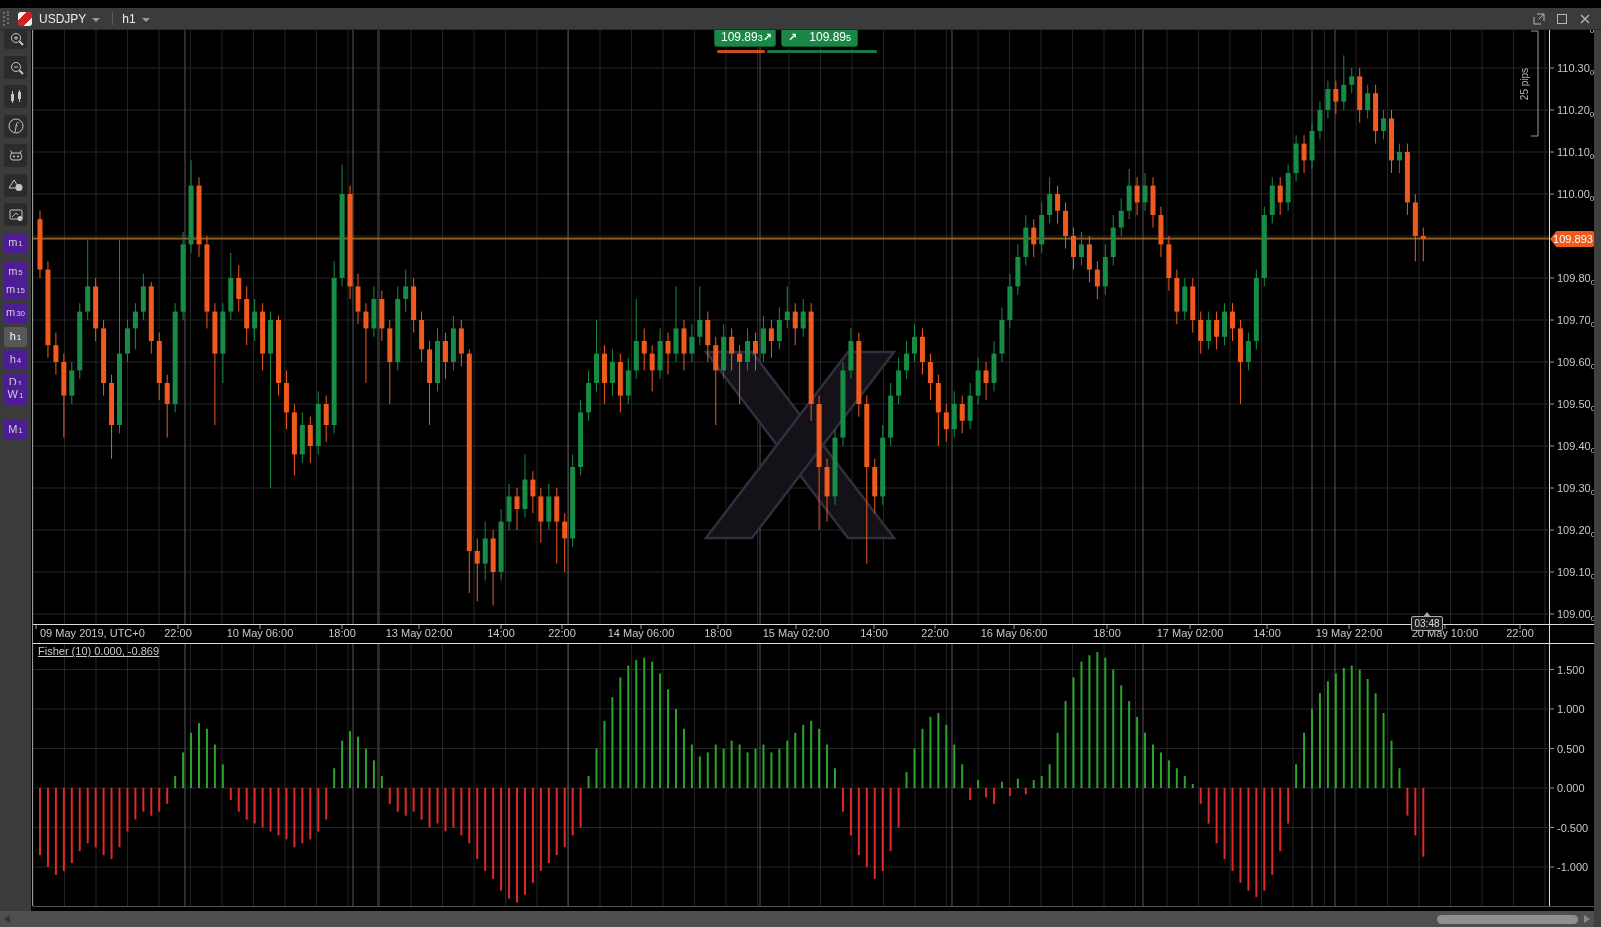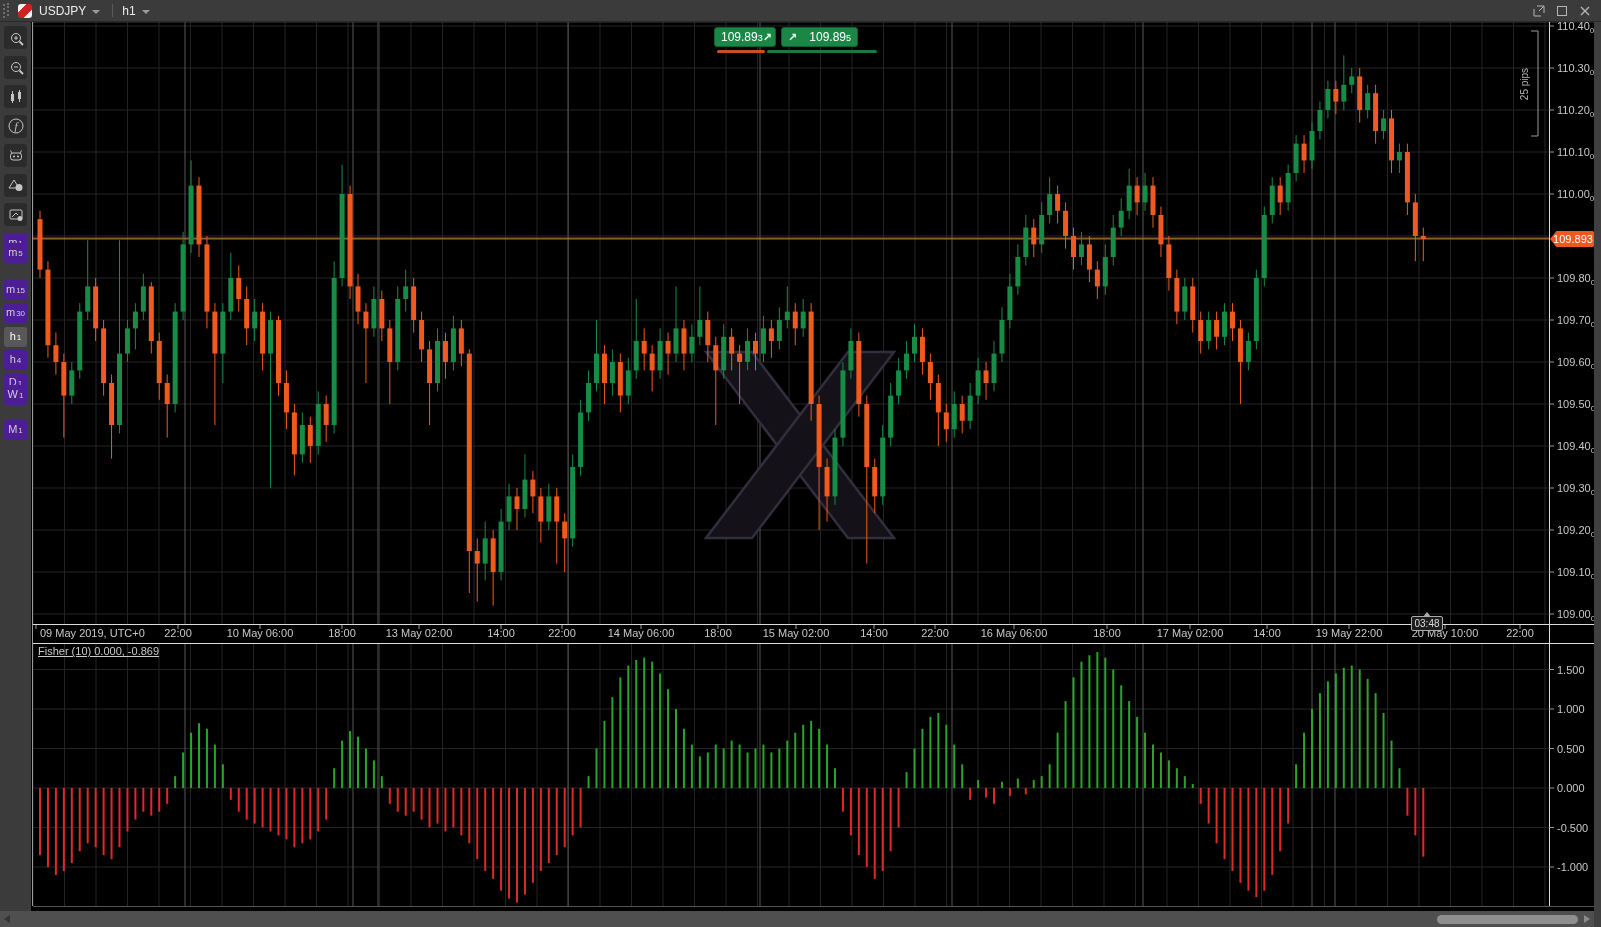--- a/index.html
+++ b/index.html
@@ -1,19 +1,19 @@
 <!DOCTYPE html>
 <html><head>
 <meta charset="utf-8">
 <style>
   html,body{margin:0;padding:0;background:#2a2a2a;}
   #win{position:relative;width:1601px;height:927px;background:#000;overflow:hidden;
        font-family:"Liberation Sans","DejaVu Sans",sans-serif;user-select:none;}
   
-  #titlebar{position:absolute;left:0;top:0;width:1601px;height:21px;background:#3b3b3b;
+  #titlebar{position:absolute;left:0;top:8px;width:1601px;height:21px;background:#3b3b3b;
             border-bottom:1px solid #2a2a2a;display:flex;align-items:center;z-index:30;}
   #grip{width:7px;height:15px;margin:0 4px 0 3px;
         background:repeating-linear-gradient(0deg,#6e6e6e 0 2px,transparent 2px 4px),
                    repeating-linear-gradient(0deg,#6e6e6e 0 2px,transparent 2px 4px);
         background-size:2px 100%,2px 100%;background-position:0 0,4px 2px;background-repeat:repeat-y;}
   #appicon{width:14px;height:14px;border-radius:3px;margin:0 7px 0 4px;background:
            linear-gradient(135deg,#f2f2f2 32%,#cf2222 32%,#cf2222 68%,#f2f2f2 68%);}
   .tb-text{color:#ececec;font-size:12px;margin-right:4px;}
   .caret{width:0;height:0;border-left:4px solid transparent;border-right:4px solid transparent;
          border-top:4px solid #9a9a9a;margin:2px 8px 0 2px;}
@@ -907,21 +907,21 @@
       <div class="tool-btn" style="top: 181px;">
         <svg width="18" height="18">
           <rect x="3" y="4" width="12" height="9" rx="1" stroke="#c5c5c5" fill="none"></rect>
           <path d="M5,11 L9,7 L11,9" stroke="#c5c5c5" fill="none"></path>
           <circle cx="13" cy="12.5" r="2.5" fill="#c5c5c5"></circle>
         </svg>
       </div>
       <div class="tf-btn" style="top: 211px;">
         <span>m<span class="sub">1</span></span>
       </div>
-      <div class="tf-btn" style="top: 221px;">
+      <div class="tf-btn" style="top: 240px;">
         <span>m<span class="sub">5</span></span>
       </div>
       <div class="tf-btn" style="top: 257.8px;">
         <span>m<span class="sub">15</span></span>
       </div>
       <div class="tf-btn" style="top: 281.2px;">
         <span>m<span class="sub">30</span></span>
       </div>
       <div class="tf-btn active" style="top: 304.6px;">
         <span>h<span class="sub">1</span></span>

